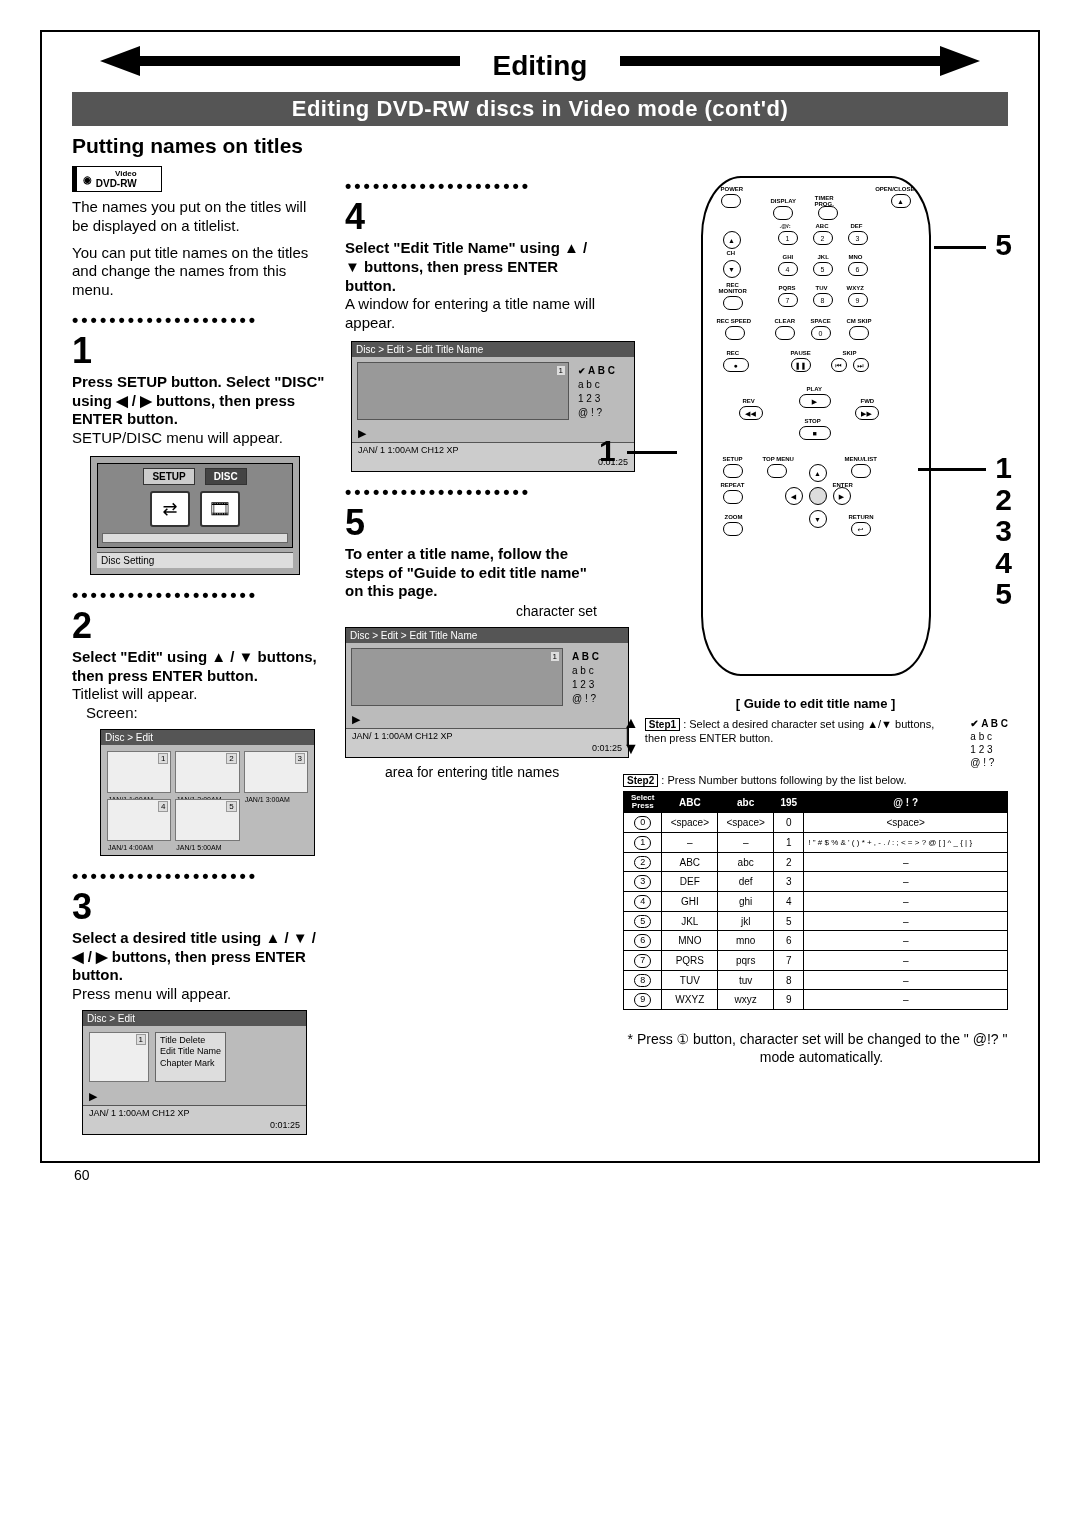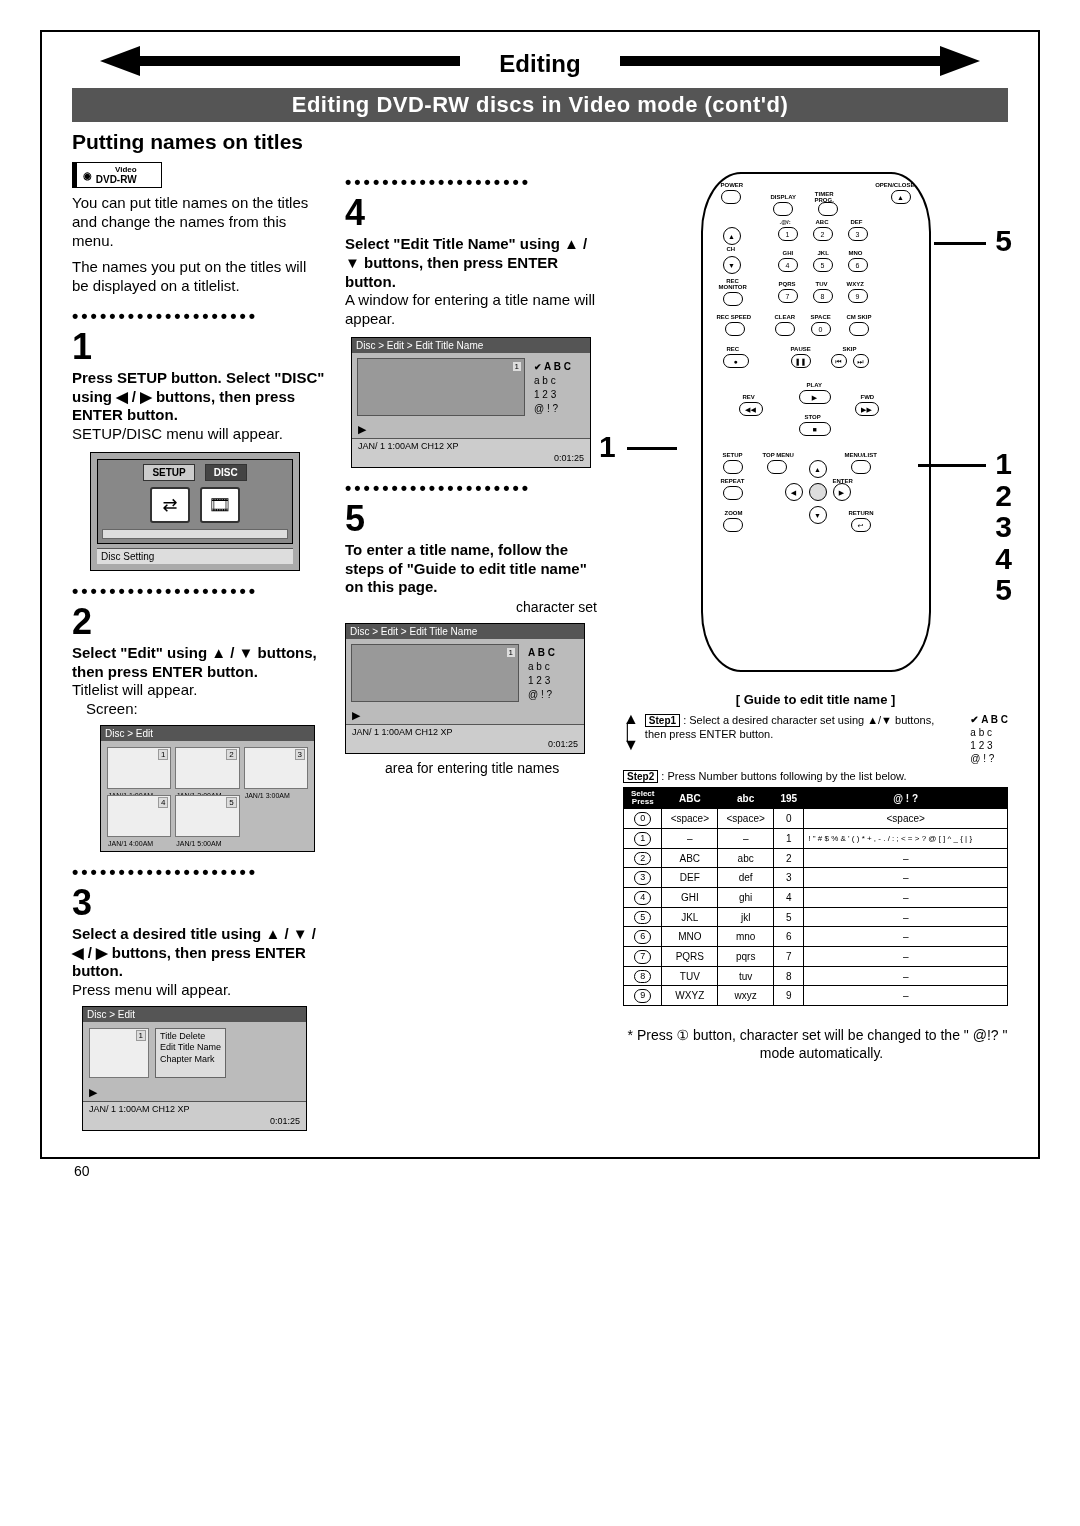--- a/index.html
+++ b/index.html
@@ -1,20 +1,20 @@
 <!DOCTYPE html>
 <html><head>
 <meta charset="utf-8">
 <style>
   * { box-sizing: border-box; margin: 0; padding: 0; }
   body { font-family: Arial, Helvetica, sans-serif; background: #fff; color: #000; width: 1080px; margin: 0 auto; padding: 30px 40px; font-size: 14px; }
   .page { border: 2px solid #000; padding: 0; position: relative; }
   .header-band { position: relative; text-align: center; margin: 10px 0 0 0; }
   .header-band svg { display: block; margin: 0 auto; }
-  .header-title { font-size: 24px; font-weight: bold; position: relative; top: -30px; }
+  .header-title { font-size: 28px; font-weight: bold; position: relative; top: -30px; }
   .subheader { background: #555; color: #fff; font-weight: bold; font-size: 22px; text-align: center; padding: 4px 0; margin: -20px 30px 8px 30px; letter-spacing: 0.5px; }
   .section-title { font-size: 21px; font-weight: bold; margin: 4px 30px 8px 30px; }
   .content { display: flex; padding: 0 30px 20px 30px; gap: 18px; }
   .col { }
   .col1 { width: 255px; }
   .col2 { width: 260px; }
   .col3 { flex: 1; }
   .badge { display: flex; align-items: center; gap: 4px; border: 1px solid #000; border-left: 5px solid #000; padding: 2px 6px; width: 90px; font-size: 10px; font-weight: bold; background: #fff; margin-bottom: 6px; }
   .badge-top { font-size: 8px; text-align: right; }
   p.body { font-size: 15px; line-height: 1.25; margin-bottom: 8px; }
@@ -39,21 +39,21 @@
   .tl-item .lab { position:absolute; bottom:-11px; left:0; font-size:7px; white-space:nowrap;}
   .tl-row2 { display:grid; grid-template-columns: repeat(3,1fr); gap:4px; padding:0 6px 14px 6px;}
   .editmenu-box { border:1px solid #000; background:#bbb; margin: 6px 0 6px 10px; width: 225px; font-size:9px; }
   .em-body { padding:6px; display:flex; gap:6px; }
   .em-thumb { width:60px; height:50px; background:#eee; border:1px solid #777; position:relative; }
   .em-thumb .num { position:absolute; top:1px; right:2px; font-size:8px; background:#ddd; border:1px solid #999; padding:0 2px;}
   .em-menu { background:#ddd; border:1px solid #666; padding:2px 4px; font-size:9px; line-height:1.3; }
   .em-play { font-size:11px; padding:2px 6px; }
   .em-status { display:flex; justify-content:space-between; padding:2px 6px 2px 6px; border-top:1px solid #555; background:#ccc; font-size:9px;}
   .em-time { text-align:right; padding:0 6px 4px 0; font-size:9px; background:#ccc;}
-  .ent-box { border:1px solid #000; background:#bbb; margin:8px 0 6px 6px; width:240px; font-size:9px;}
+  .ent-box { border:1px solid #000; background:#bbb; margin:8px 0 6px 6px; width:284px; font-size:9px;}
   .ent-row { display:flex; padding:5px; gap:5px;}
   .ent-area { flex:1; height:58px; background:#999; border:1px solid #555; position:relative;}
   .ent-area .num{position:absolute; top:2px; right:2px; font-size:8px; background:#ddd; border:1px solid #999; padding:0 2px;}
   .ent-charset { width:55px; font-size:10px; line-height:1.4; padding:2px 0 0 4px;}
   .ent-charset .sel { font-weight:bold; }
   .ent-charset .chk::before{content:"✔ "; font-size:9px;}
   .ent-play{padding:2px 6px; font-size:11px;}
   .label-small{font-size:13px;}
   .caption-right{ text-align:right; font-size:14px; margin:2px 8px 0 0;}
   .caption-mid{ font-size:14px; margin:2px 0 0 40px;}
@@ -103,22 +103,22 @@
   <div class="content">
 
     <div class="col col1">
       <div class="badge">
         <span>◉</span>
         <span>
           <div class="badge-top">Video</div>
           <div>DVD-RW</div>
         </span>
       </div>
+      <p class="body">The names you put on the titles will be displayed on a titlelist.</p>
       <p class="body">You can put title names on the titles and change the names from this menu.</p>
-      <p class="body">The names you put on the titles will be displayed on a titlelist.</p>
 
       <div class="dots">••••••••••••••••••••</div>
       <div class="stepnum">1</div>
       <div class="stepbold">Press SETUP button. Select "DISC" using ◀ / ▶ buttons, then press ENTER button.</div>
       <div class="stepbody">SETUP/DISC menu will appear.</div>
 
       <div class="screen-box">
         <div class="screen-inner">
           <div class="setup-disc">
             <div class="sd-tab">SETUP</div>

